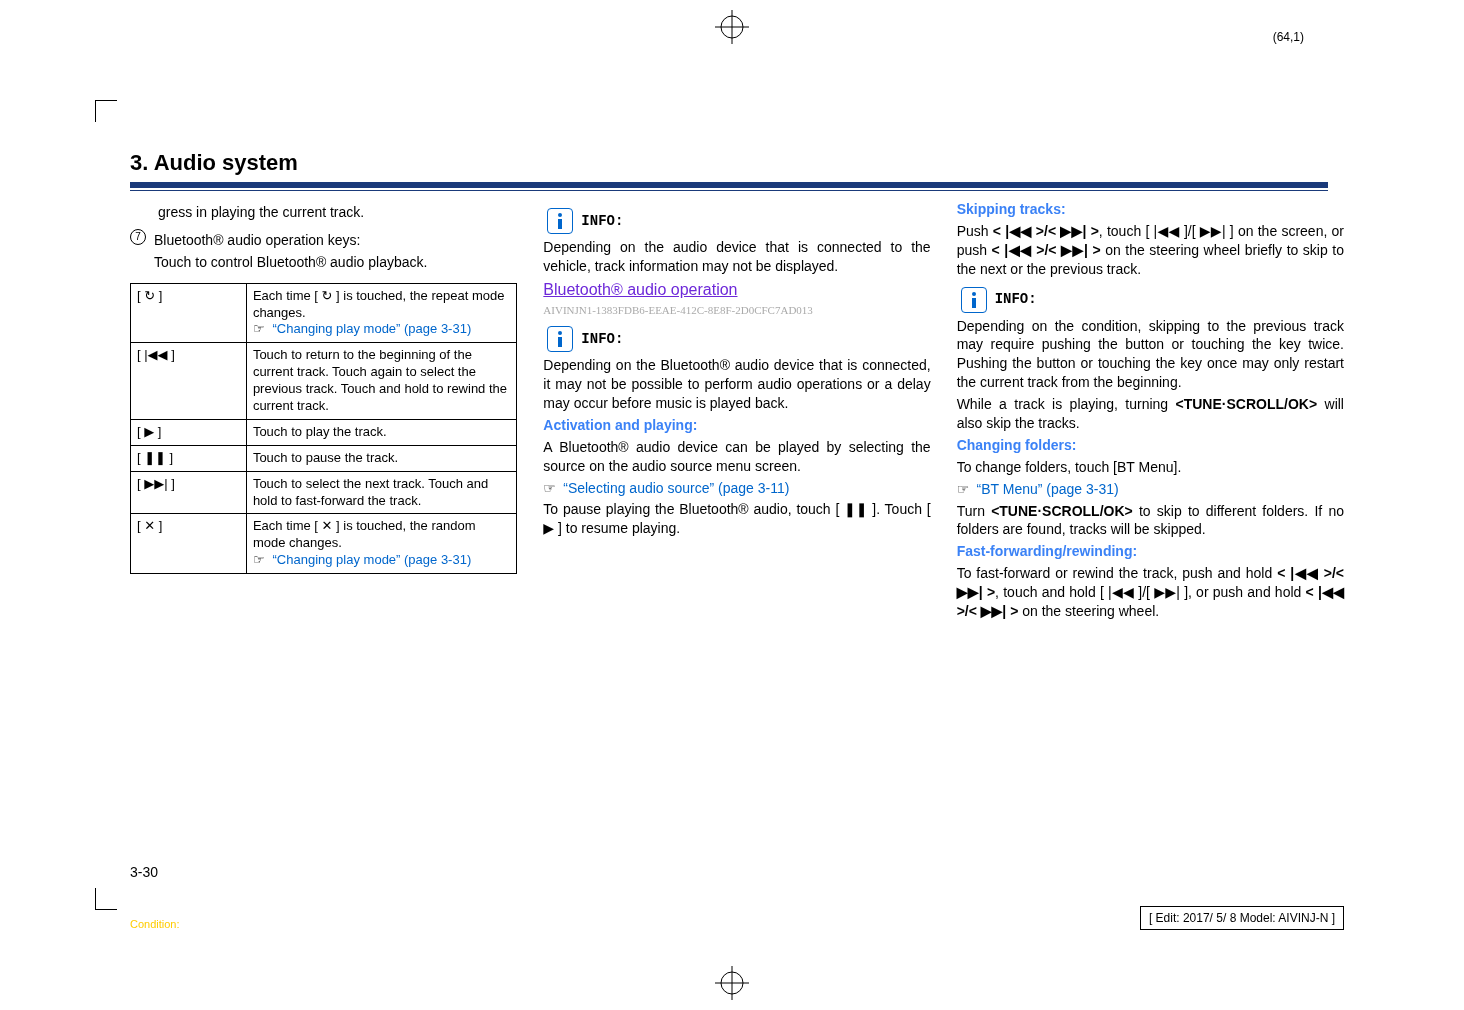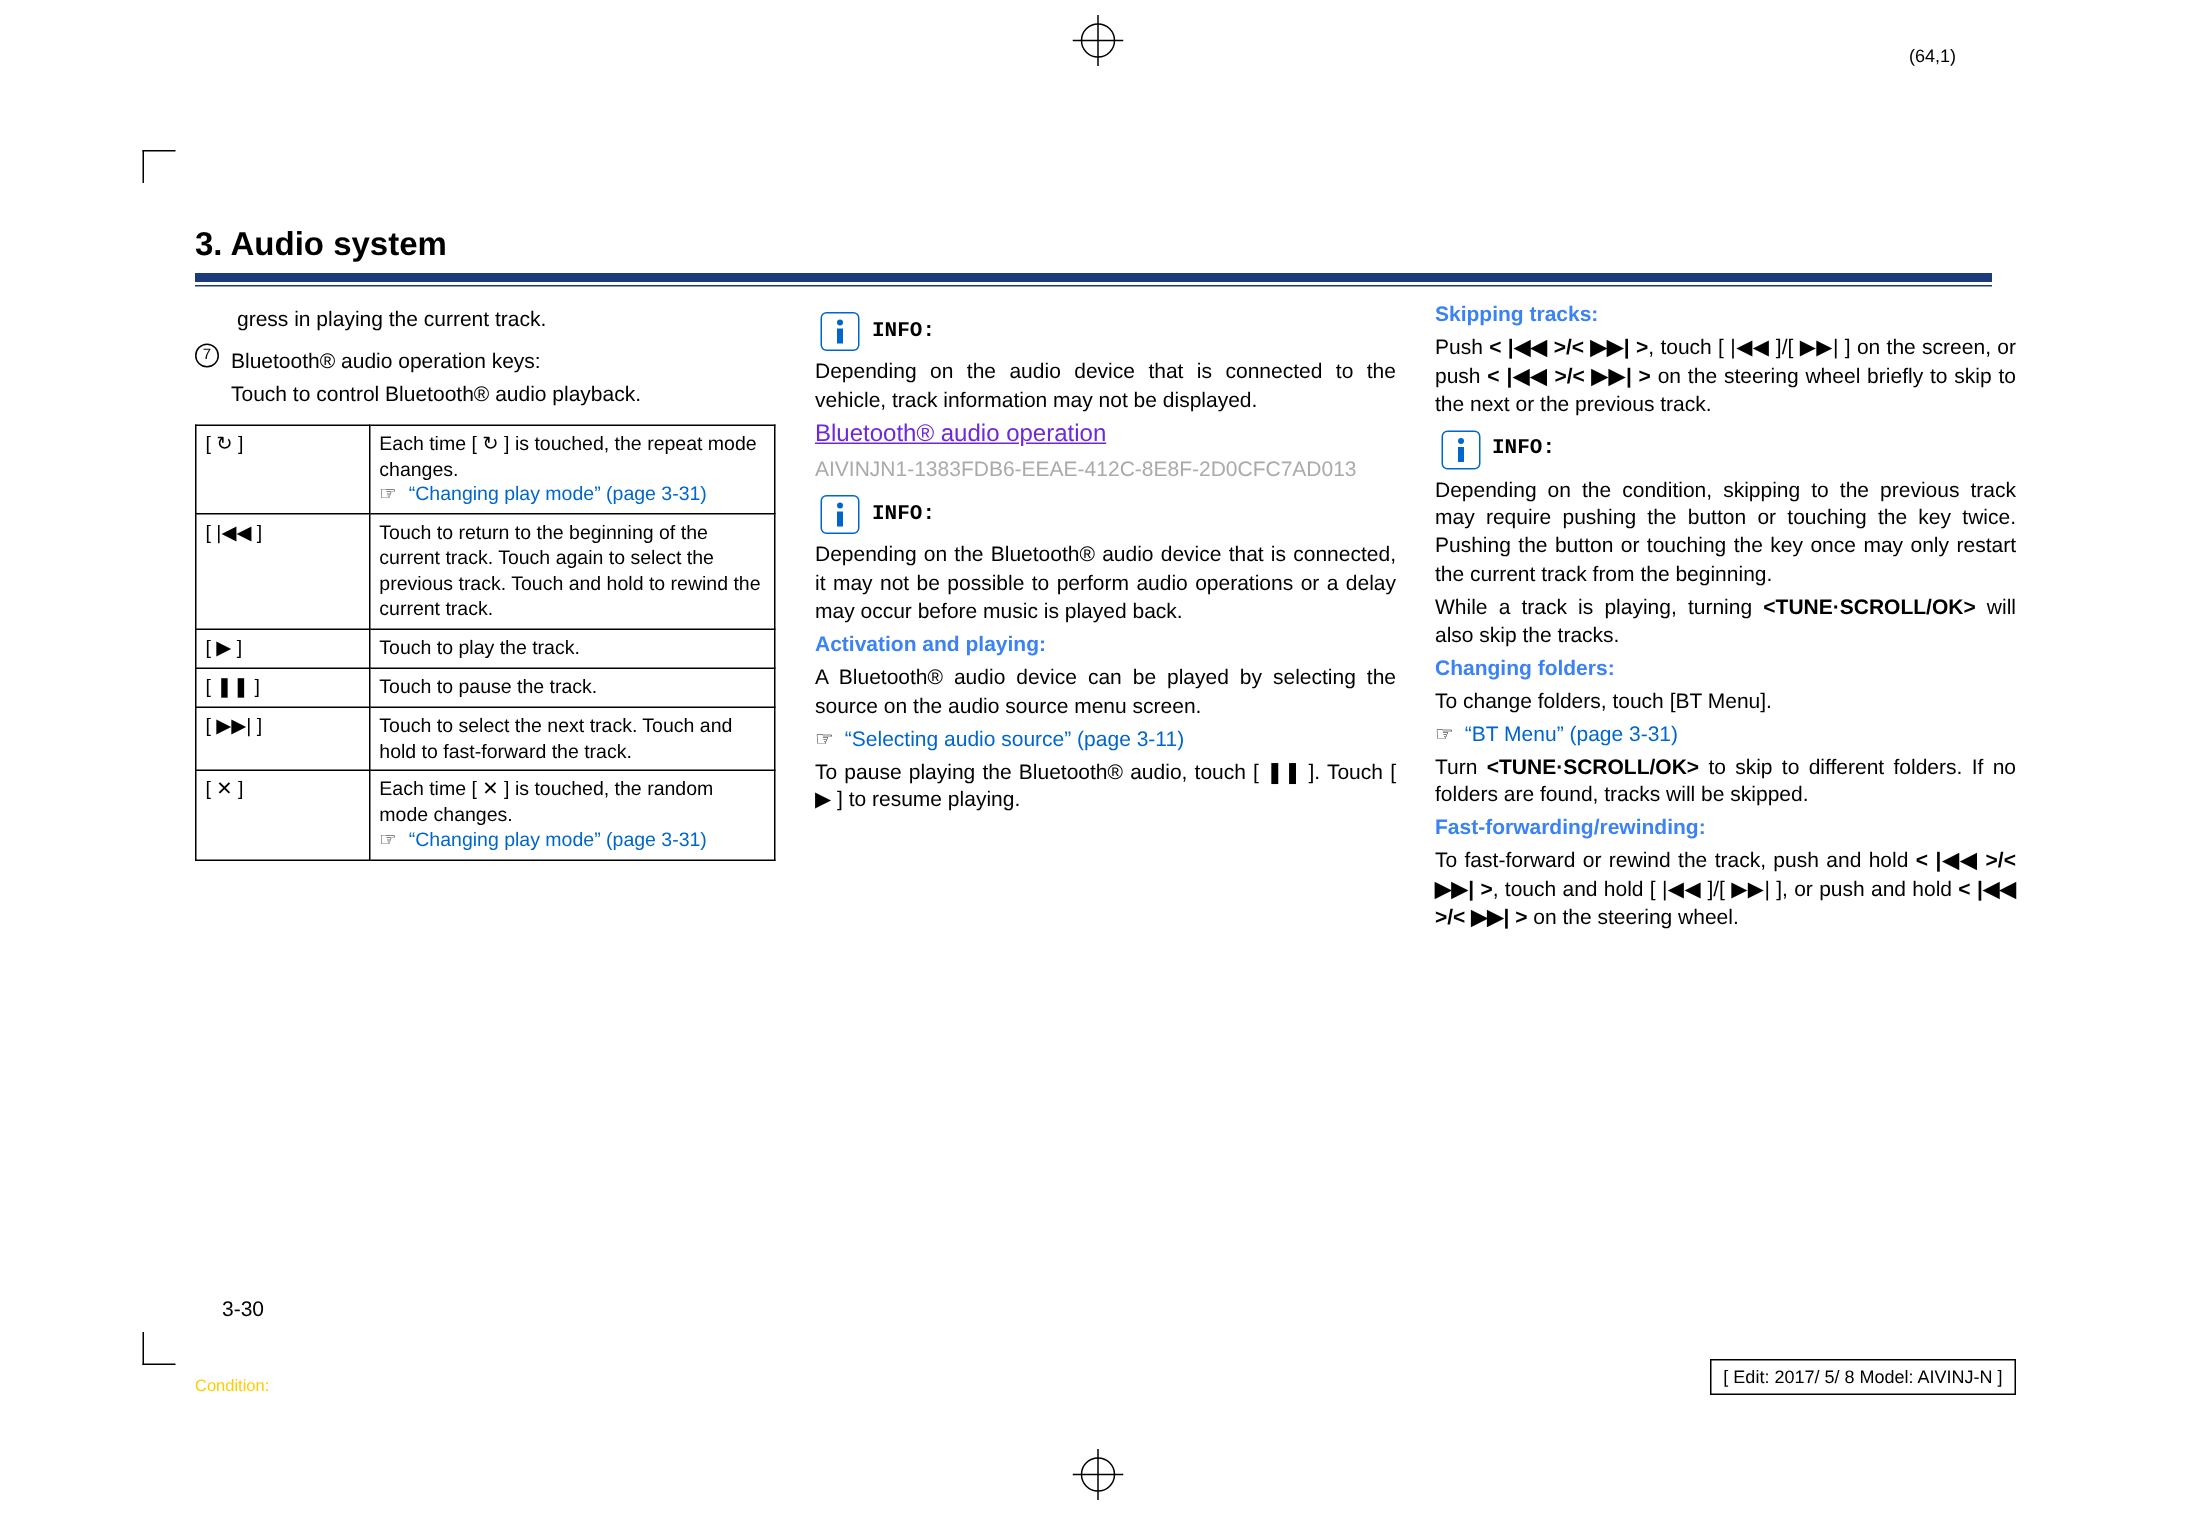--- a/index.html
+++ b/index.html
@@ -23,24 +23,24 @@
   table.keys { border-collapse: collapse; width: 100%; margin-top: 8px; }
   table.keys td { border: 1px solid #000; padding: 4px 6px; vertical-align: top; font-size: 13px; line-height: 1.3; }
   table.keys td:first-child { width: 30%; }
   .link { color: #0066cc; }
   .info-box { display: flex; align-items: center; gap: 8px; margin: 8px 0 4px 4px; font-family: Liberation Mono, monospace; }
   .info-icon { width: 26px; height: 26px; border: 1.5px solid #0066cc; border-radius: 4px; display: flex; flex-direction: column; align-items: center; justify-content: center; }
   .info-icon .dot { width: 4px; height: 4px; background: #0066cc; border-radius: 50%; margin-bottom: 2px; }
   .info-icon .stem { width: 4px; height: 10px; background: #0066cc; }
   .info-label { font-weight: bold; font-size: 14px; }
   .subhead-gray { color: #6d28d9; font-size: 16px; margin-top: 6px; text-decoration: underline; }
-  .subhead-gray-sub { color: #aaa; font-size: 14px; margin-bottom: 4px; }
+  .subhead-gray-sub { color: #aaa; font-size: 11px; margin-bottom: 4px; font-family: Liberation Serif, serif; }
   .red-head { color: #3b82f6; font-weight: bold; font-size: 14px; margin: 10px 0 4px 0; }
   .hand { display: inline-block; width: 16px; }
-  .footer-left { position: absolute; bottom: 130px; left: 148px; font-size: 14px; }
+  .footer-left { position: absolute; bottom: 130px; left: 130px; font-size: 14px; }
   .footer-cond { position: absolute; bottom: 80px; left: 130px; font-size: 11px; color: #ffcc00; }
   .footer-edit { position: absolute; bottom: 80px; right: 120px; font-size: 12px; border: 1px solid #000; padding: 4px 8px; }
   .just { text-align: justify; }
 </style>
 </head>
 <body>
 
 <div class="crop-top crop">
   <svg width="34" height="34">
       <circle cx="17" cy="17" r="11" fill="none" stroke="#000"></circle>

